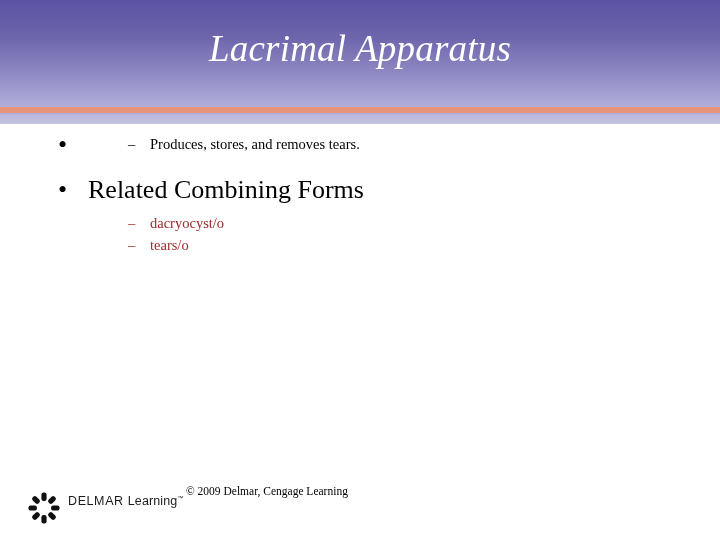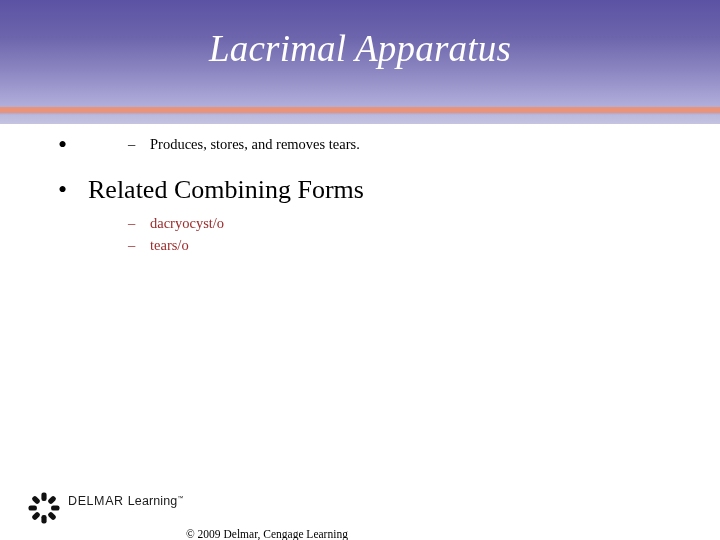--- a/index.html
+++ b/index.html
@@ -143,21 +143,21 @@
   }
   .logo-cengage .lrn { letter-spacing: 0.1px; }
   .logo-tm {
     font-size: 6px;
     vertical-align: super;
   }
 
   .copyright {
     position: absolute;
     left: 186px;
-    top: 527px;
+    top: 484px;
     font-family: "Liberation Serif", "DejaVu Serif", serif;
     font-size: 11.5px;
     line-height: 14px;
     color: #000000;
     white-space: nowrap;
   }
 </style>
 </head>
 <body>
 

